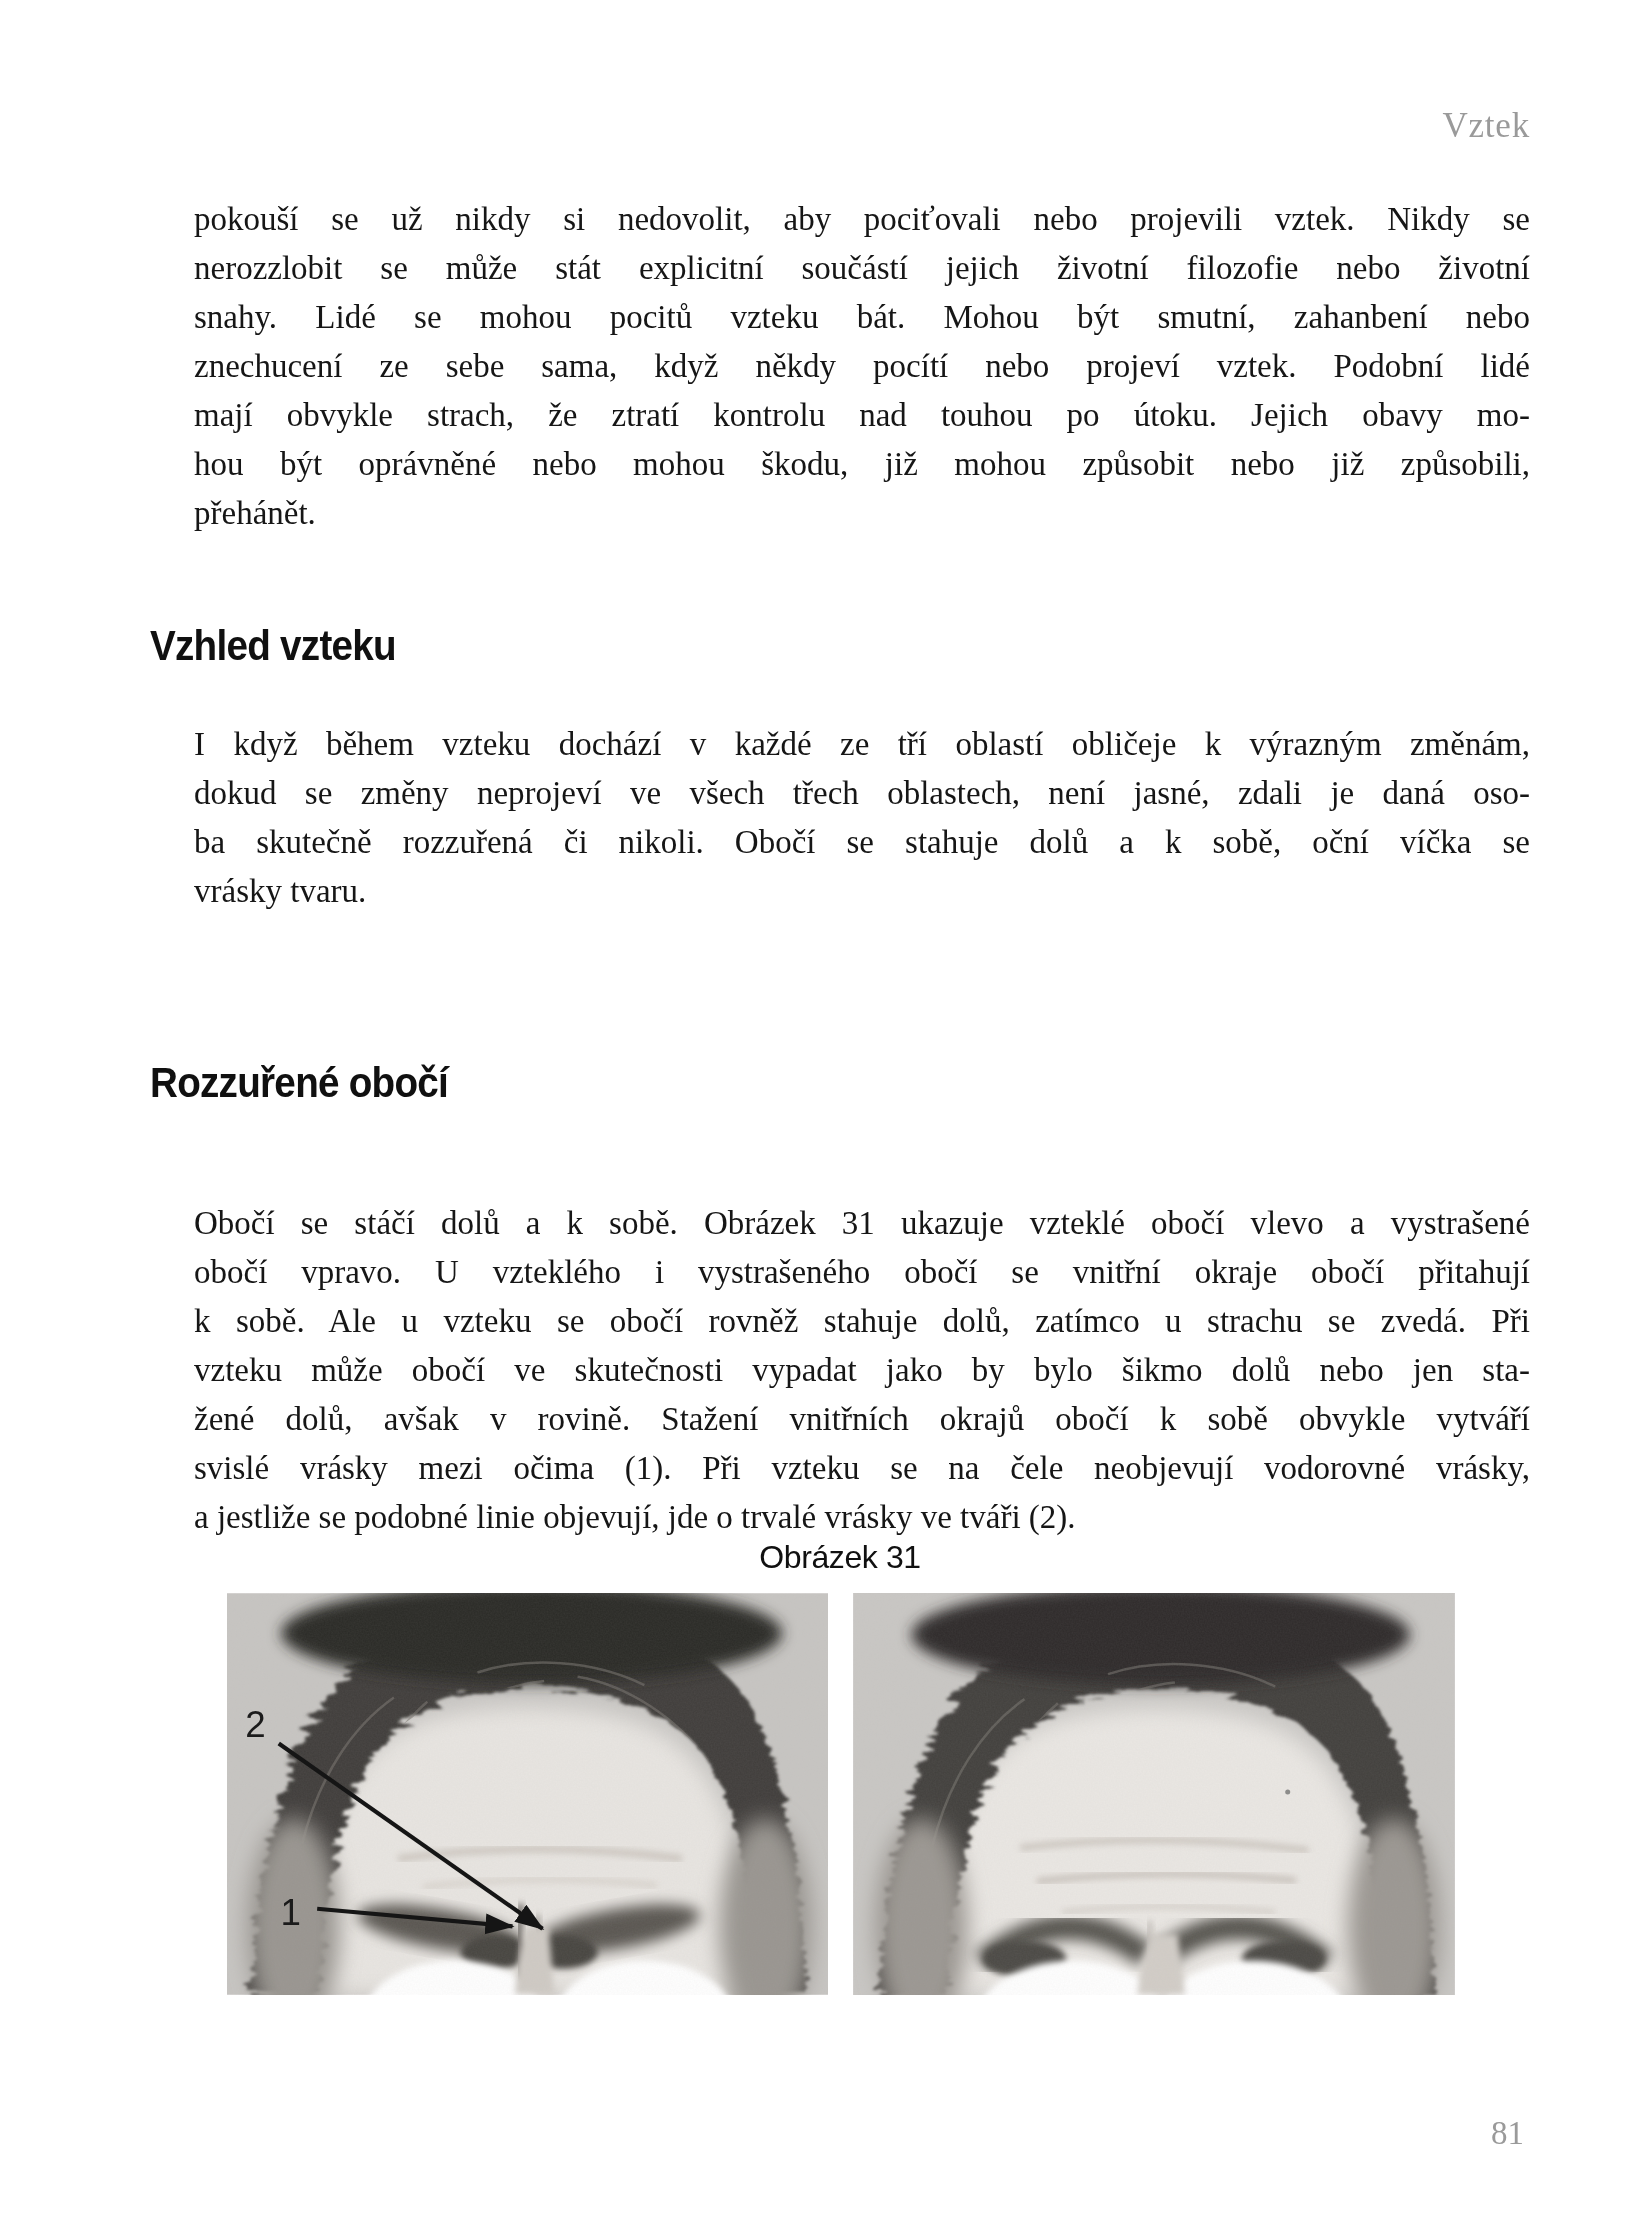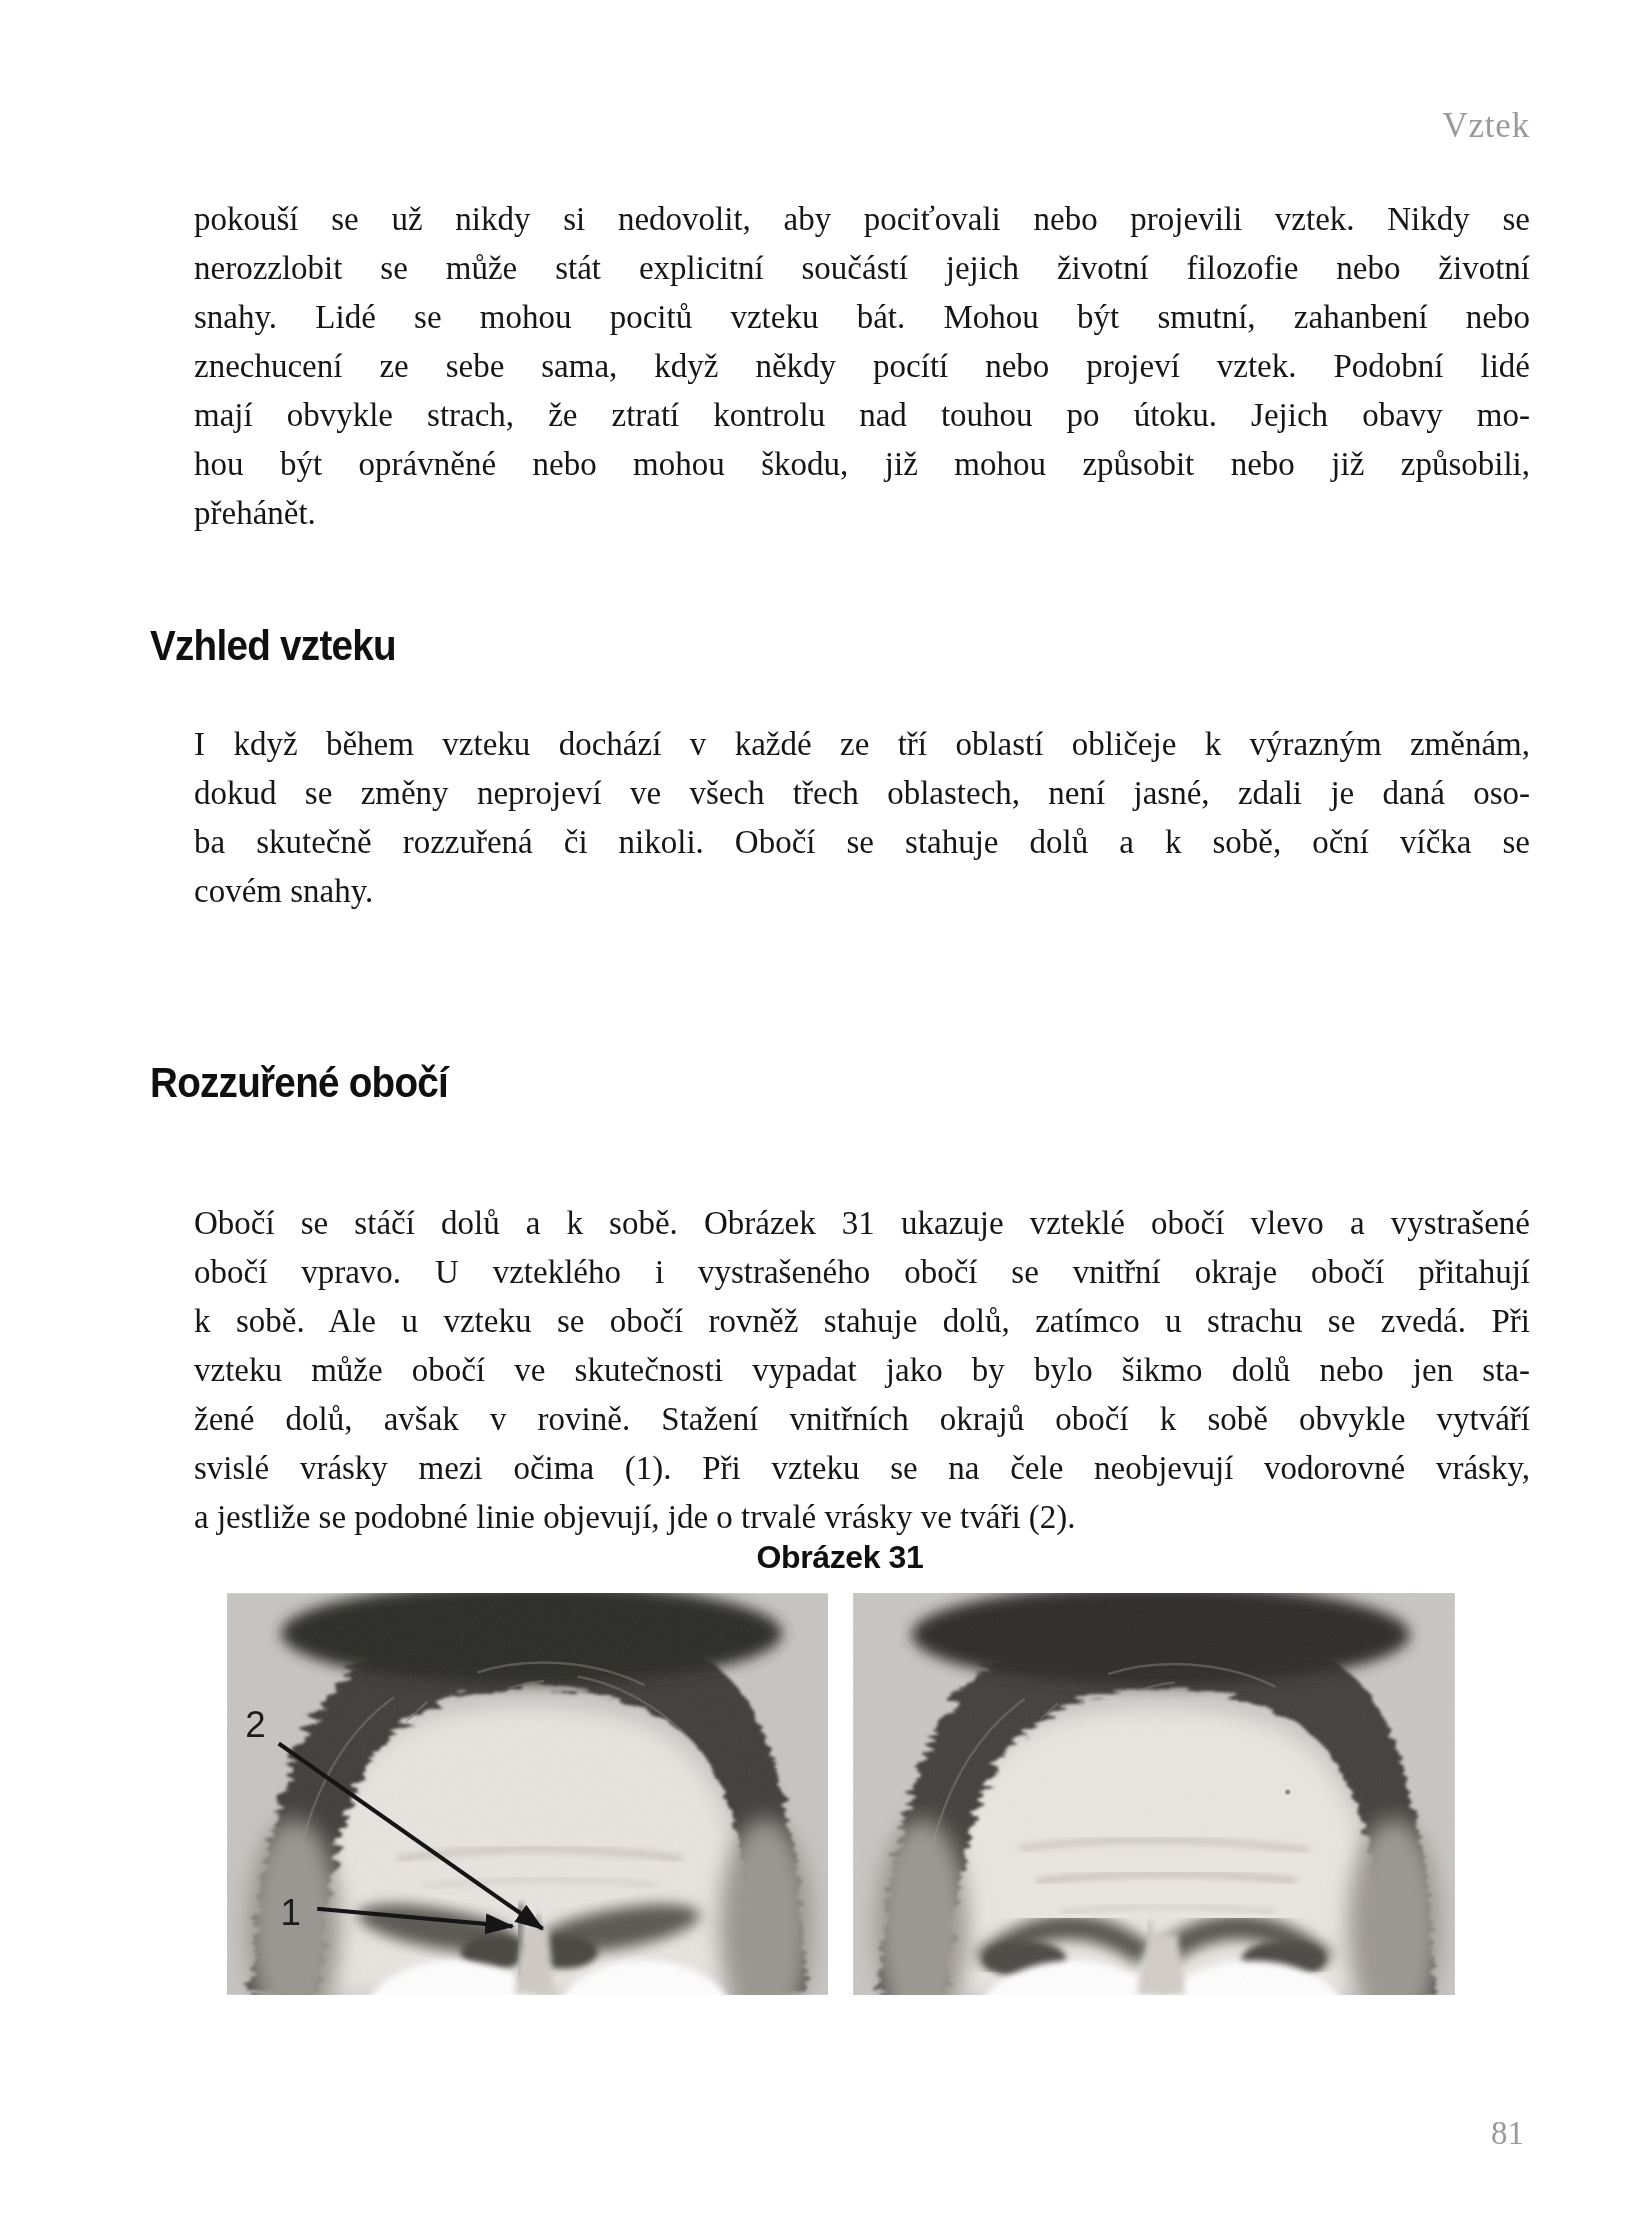--- a/index.html
+++ b/index.html
@@ -19,21 +19,21 @@
   .jline{text-align:justify;text-align-last:justify;white-space:normal;margin-left:44px;}
   .jline-last{text-align:left;text-align-last:left;}
   .heading{
     position:absolute;left:150px;width:1380px;
     font-family:"Liberation Sans", sans-serif;font-weight:700;font-size:42px;
     letter-spacing:-0.8px;transform:scaleX(0.92);transform-origin:left center;
     color:#101010;
   }
   .caption{
     position:absolute;left:150px;width:1380px;top:1539px;
-    font-family:"Liberation Sans", sans-serif;font-weight:700;font-size:32px;
+    font-family:"Liberation Sans", sans-serif;font-weight:400;font-size:32px;
     text-align:center;letter-spacing:-0.4px;color:#101010;
   }
   .figure{
     position:absolute;left:227px;top:1593px;width:1229px;height:402px;
     display:flex;gap:25px;
   }
   .photo{display:block;width:601px;height:402px;}
   .photo-r{width:602px;}
   .page-number{
     position:absolute;top:2115px;left:144px;width:1380px;
@@ -56,21 +56,21 @@
       <div class="jline">hou být oprávněné nebo mohou škodu, již mohou způsobit nebo již způsobili,</div>
       <div class="jline jline-last">přehánět.</div>
     </div>
 
   <div class="heading" style="top:622px">Vzhled vzteku</div>
 
   <div class="para" style="top:720px">
       <div class="jline">I když během vzteku dochází v každé ze tří oblastí obličeje k výrazným změnám,</div>
       <div class="jline">dokud se změny neprojeví ve všech třech oblastech, není jasné, zdali je daná oso-</div>
       <div class="jline">ba skutečně rozzuřená či nikoli. Obočí se stahuje dolů a k sobě, oční víčka se</div>
-      <div class="jline jline-last">covém snahy.</div>
+      <div class="jline jline-last">vrásky tvaru.</div>
     </div>
 
   <div class="heading" style="top:1059px">Rozzuřené obočí</div>
 
   <div class="para" style="top:1199px">
       <div class="jline">Obočí se stáčí dolů a k sobě. Obrázek 31 ukazuje vzteklé obočí vlevo a vystrašené</div>
       <div class="jline">obočí vpravo. U vzteklého i vystrašeného obočí se vnitřní okraje obočí přitahují</div>
       <div class="jline">k sobě. Ale u vzteku se obočí rovněž stahuje dolů, zatímco u strachu se zvedá. Při</div>
       <div class="jline">vzteku může obočí ve skutečnosti vypadat jako by bylo šikmo dolů nebo jen sta-</div>
       <div class="jline">žené dolů, avšak v rovině. Stažení vnitřních okrajů obočí k sobě obvykle vytváří</div>

